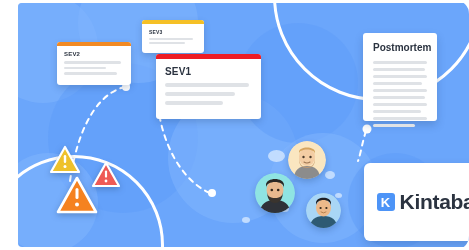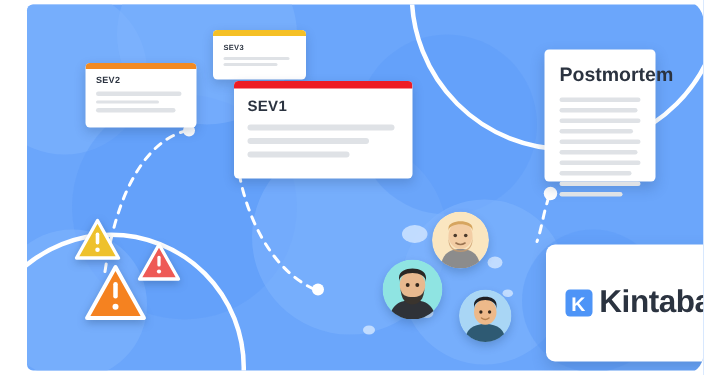--- a/index.html
+++ b/index.html
@@ -66,38 +66,38 @@
   #card-sev3 { left: 124px; top: 17px; width: 62px; }
   #card-sev3 .bar { background: #f5c026; }
   #card-sev3 .title { font-size: 5px; margin-bottom: 3px; }
   #card-sev3 .line { height: 2px; margin-bottom: 2px; }
 
   #card-sev2 { left: 39px; top: 39px; width: 74px; }
   #card-sev2 .bar { background: #f28a23; }
   #card-sev2 .title { font-size: 6px; }
   #card-sev2 .line { height: 2.5px; }
 
-  #card-sev1 { left: 138px; top: 51px; width: 119px; }
+  #card-sev1 { left: 138px; top: 51px; width: 105px; }
   #card-sev1 .bar { background: #ed1c24; height: 5px; }
   #card-sev1 .title { font-size: 10px; margin-bottom: 6px; }
   #card-sev1 .body { padding: 7px 9px 9px 9px; }
   #card-sev1 .line { height: 4px; margin-bottom: 5px; }
 
   
   #doc-postmortem {
     position: absolute;
     left: 345px; top: 30px;
     width: 74px; height: 88px;
     background: #ffffff;
     border-radius: 3px;
     box-shadow: 0 4px 9px rgba(26,54,96,.22);
     padding: 9px 10px;
   }
   #doc-postmortem .doc-title {
-    font-size: 13px;
+    font-size: 10px;
     font-weight: bold;
     color: #2b3340;
     margin-bottom: 8px;
   }
   #doc-postmortem .dline {
     height: 3px;
     background: #dfe2e6;
     border-radius: 2px;
     margin-bottom: 4px;
   }

